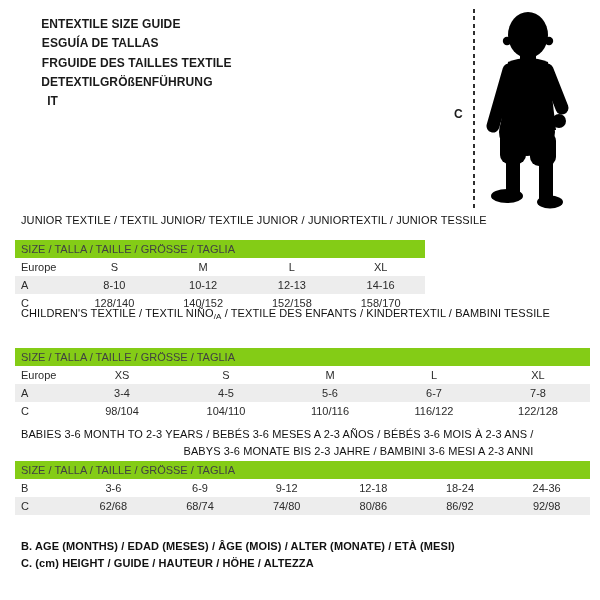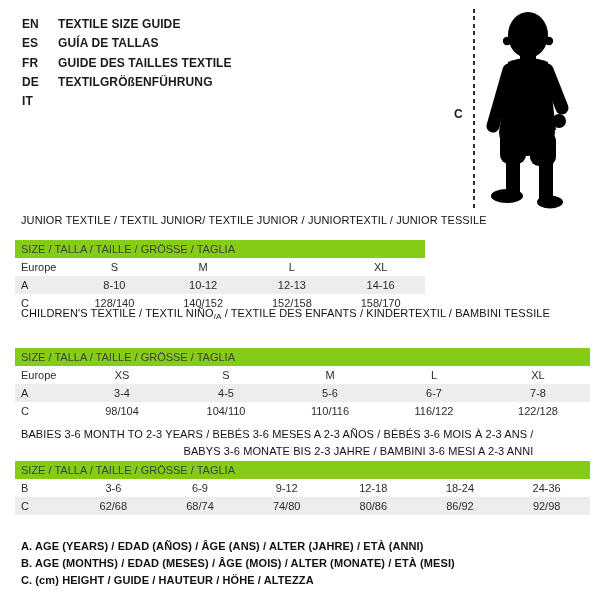--- a/index.html
+++ b/index.html
@@ -5,21 +5,21 @@
   html,body{margin:0;padding:0;}
   body{
     width:600px;height:600px;background:#ffffff;position:relative;
     font-family:"Liberation Sans", sans-serif;color:#1a1a1a;overflow:hidden;
   }
   .abs{position:absolute;}
 
   
   .lang-list{left:22px;top:15px;}
   .lang-row{display:flex;line-height:19.3px;font-size:12px;font-weight:bold;letter-spacing:0.1px;}
-  .lang-code{width:36px;flex:0 0 36px;}
+  .lang-code{width:36px;flex:0 0 36px;text-align:right;}
   .lang-title{white-space:nowrap;}
 
   
   .measure-line{left:473px;top:9px;width:2px;height:199px;
     background:repeating-linear-gradient(to bottom,#2e2e2e 0 4px,transparent 4px 7.5px);}
   .measure-label{left:454px;top:107px;font-size:12px;font-weight:bold;}
   .baby-svg{left:482px;top:10px;}
 
   
   .sec-title{left:21px;font-size:11px;font-weight:normal;letter-spacing:0.1px;white-space:nowrap;color:#111;}
@@ -209,16 +209,15 @@
       <td>74/80</td>
       <td>80/86</td>
       <td>86/92</td>
       <td>92/98</td>
     </tr>
   </tbody>
     </table>
 </div>
 
 <div class="abs footnotes">
-  <div>A. AGE (YEARS) / EDAD (AÑOS) / ÂGE (ANS) / ALTER (JAHRE) / ETÀ (ANNI)</div>
   <div>B. AGE (MONTHS) / EDAD (MESES) / ÂGE (MOIS) / ALTER (MONATE) / ETÀ (MESI)</div>
   <div>C. (cm) HEIGHT / GUIDE / HAUTEUR / HÖHE / ALTEZZA</div>
 </div>
 
 </body></html>

